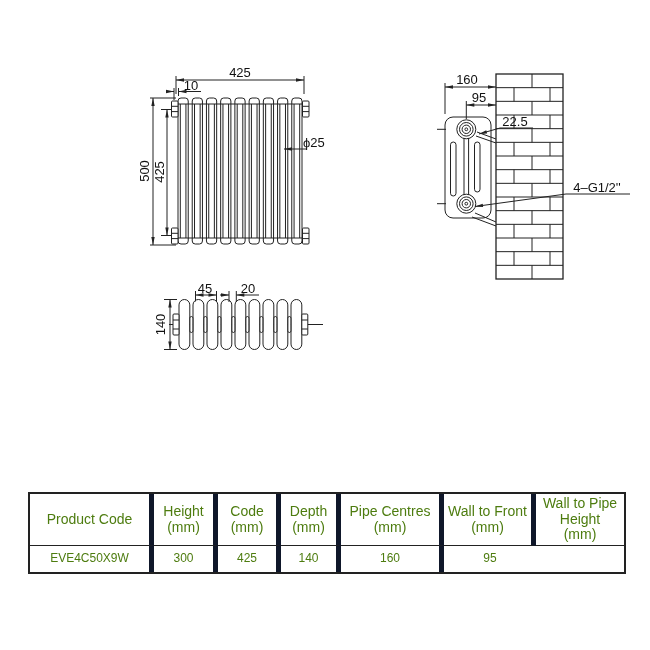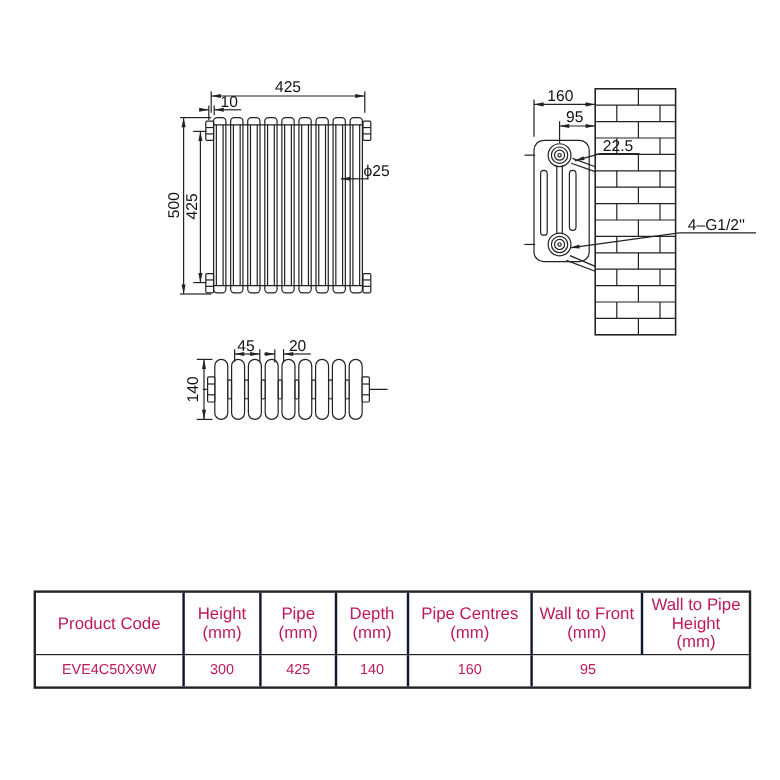--- a/index.html
+++ b/index.html
@@ -1,26 +1,26 @@
 <!DOCTYPE html>
 <html><head>
 <meta charset="utf-8">
 <style>
   html,body{margin:0;padding:0;background:#fff;}
   #canvas{position:relative;width:650px;height:650px;background:#fff;overflow:hidden;
-          font-family:"Liberation Sans", sans-serif;color:#be185d;}
+          font-family:"Liberation Sans", sans-serif;color:#4d7c0f;}
   #drawing{position:absolute;left:0;top:0;}
   #drawing text{font-family:"Liberation Sans", sans-serif;fill:#111;}
   .dim{font-size:13px;}
   
   #spec-table{position:absolute;left:28px;top:492px;border:2px solid #222;background:#fff;}
   #spec-grid{display:grid;grid-template-columns:124px 64px 63px 60px 103px 92px 88px;
              grid-template-rows:52px 26px;}
   .cell{display:flex;flex-direction:column;align-items:center;justify-content:center;
-        border-right:2px solid #0f172a;font-size:14px;line-height:15.5px;text-align:center;}
+        border-right:5px solid #0f172a;font-size:14px;line-height:15.5px;text-align:center;}
   .cell.hdr{border-bottom:1px solid #222;}
   .cell.last{border-right:none;text-align:right;}
   .cell span:empty{display:none;}
   .cell .val{font-size:12px;}
 </style>
 </head>
 <body>
 
 <div id="canvas">
 
@@ -226,21 +226,21 @@
   <div id="spec-table">
     <div id="spec-grid">
       <div class="cell hdr">
         <span>Product Code</span>
       </div>
       <div class="cell hdr">
         <span>Height</span>
           <span>(mm)</span>
       </div>
       <div class="cell hdr">
-        <span>Pipe</span>
+        <span>Code</span>
           <span>(mm)</span>
       </div>
       <div class="cell hdr">
         <span>Depth</span>
           <span>(mm)</span>
       </div>
       <div class="cell hdr">
         <span>Pipe Centres</span>
           <span>(mm)</span>
       </div>

